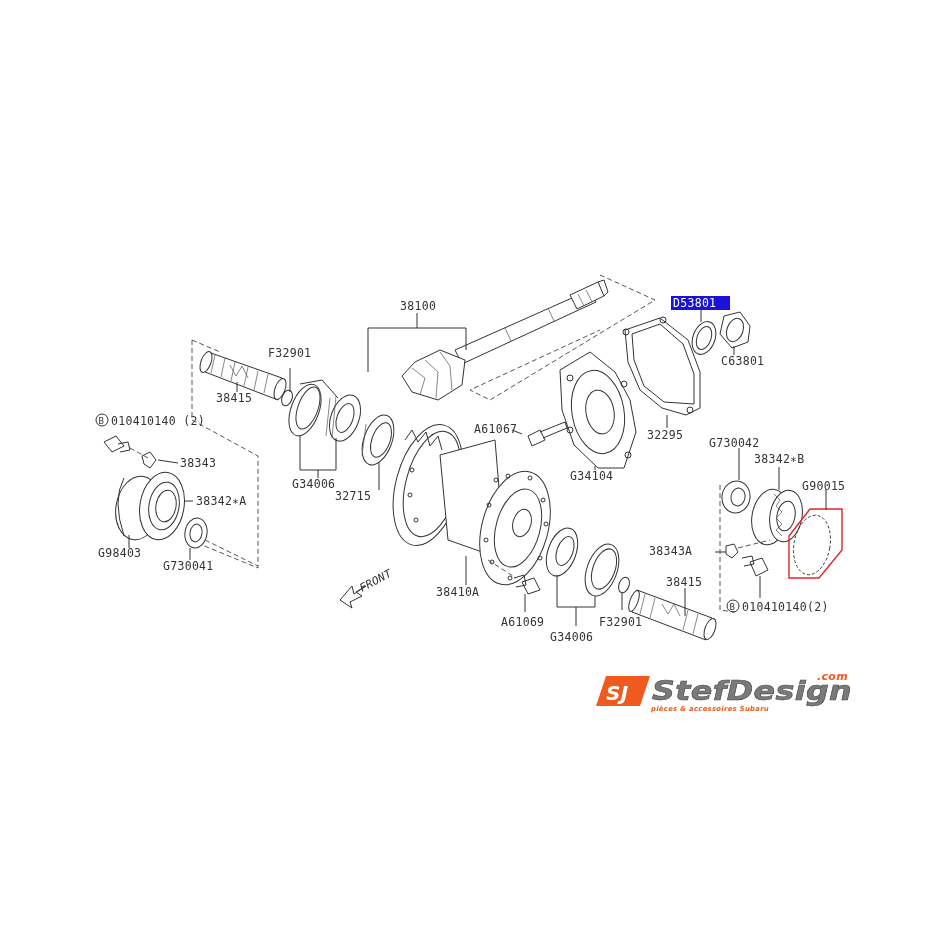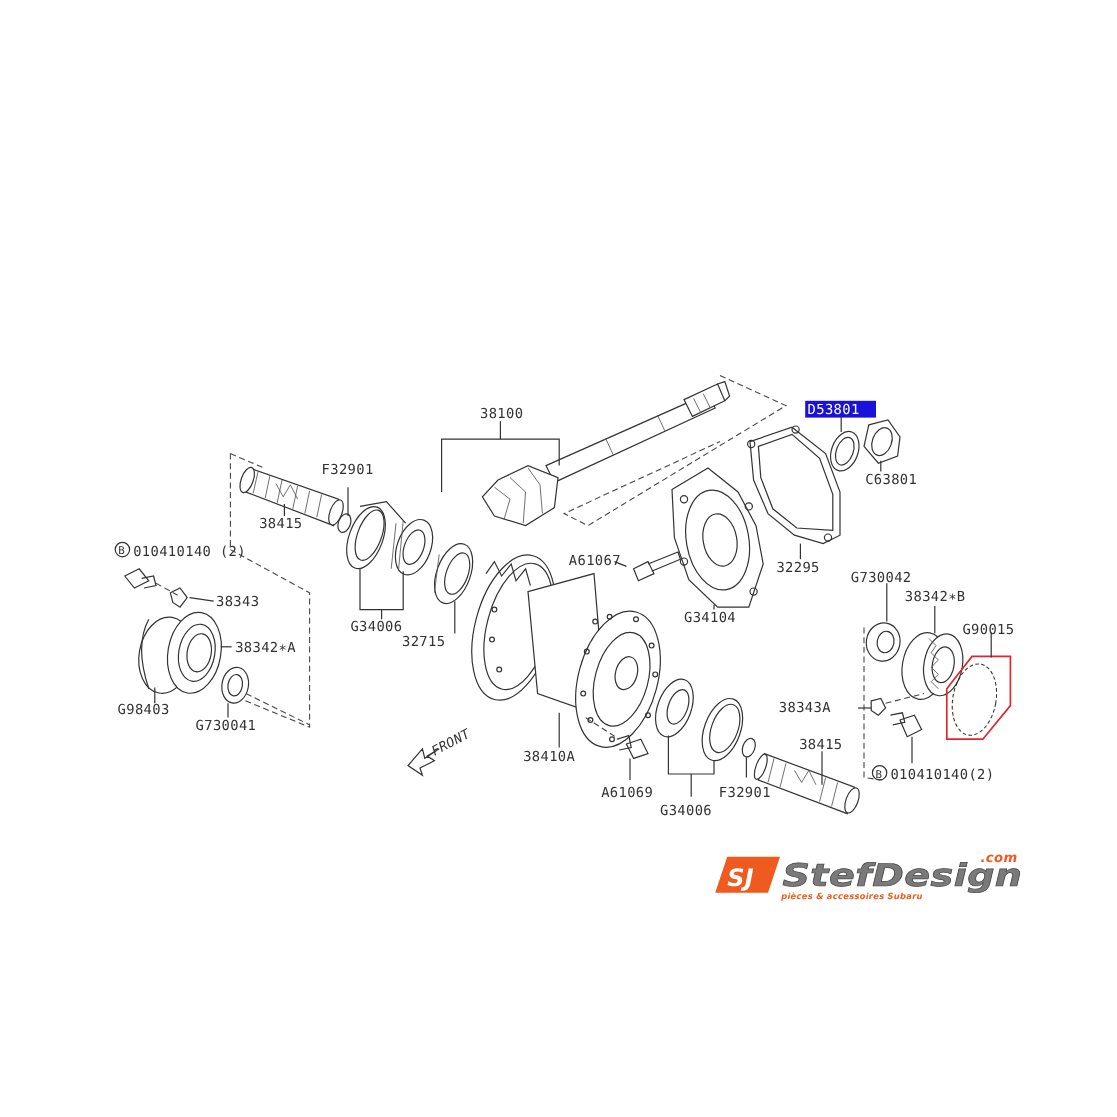--- a/index.html
+++ b/index.html
@@ -1,18 +1,18 @@
 <!DOCTYPE html>
 <html><head>
 <meta charset="utf-8">
 <style>
   html, body { margin: 0; padding: 0; background: #ffffff; }
   body { width: 931px; height: 931px; position: relative; overflow: hidden;
          font-family: "DejaVu Sans Mono", monospace; }
-  #stage { position: absolute; left: 0; top: 0; width: 931px; height: 719px; margin-top: 38px; }
+  #stage { position: absolute; left: 0; top: 0; width: 931px; height: 719px; }
   svg text { font-family: "DejaVu Sans Mono", monospace; font-size: 11.5px; fill: #333; letter-spacing: 0.3px; }
   .ln { stroke: #333; stroke-width: 1; fill: none; }
   .lnf { stroke: #333; stroke-width: 1; fill: #fff; }
   .dash { stroke: #444; stroke-width: 0.9; fill: none; stroke-dasharray: 5 3; }
   .lead { stroke: #333; stroke-width: 1; fill: none; }
   .hl-box { fill: #1a12d8; }
   .hl-text { fill: #ffffff !important; }
   .red-poly { stroke: #e3242b; stroke-width: 1.4; fill: none; }
   .thin { stroke: #555; stroke-width: 0.7; fill: none; }
   .logo-text { font-family: "DejaVu Sans", sans-serif; font-style: italic; font-weight: bold; }

